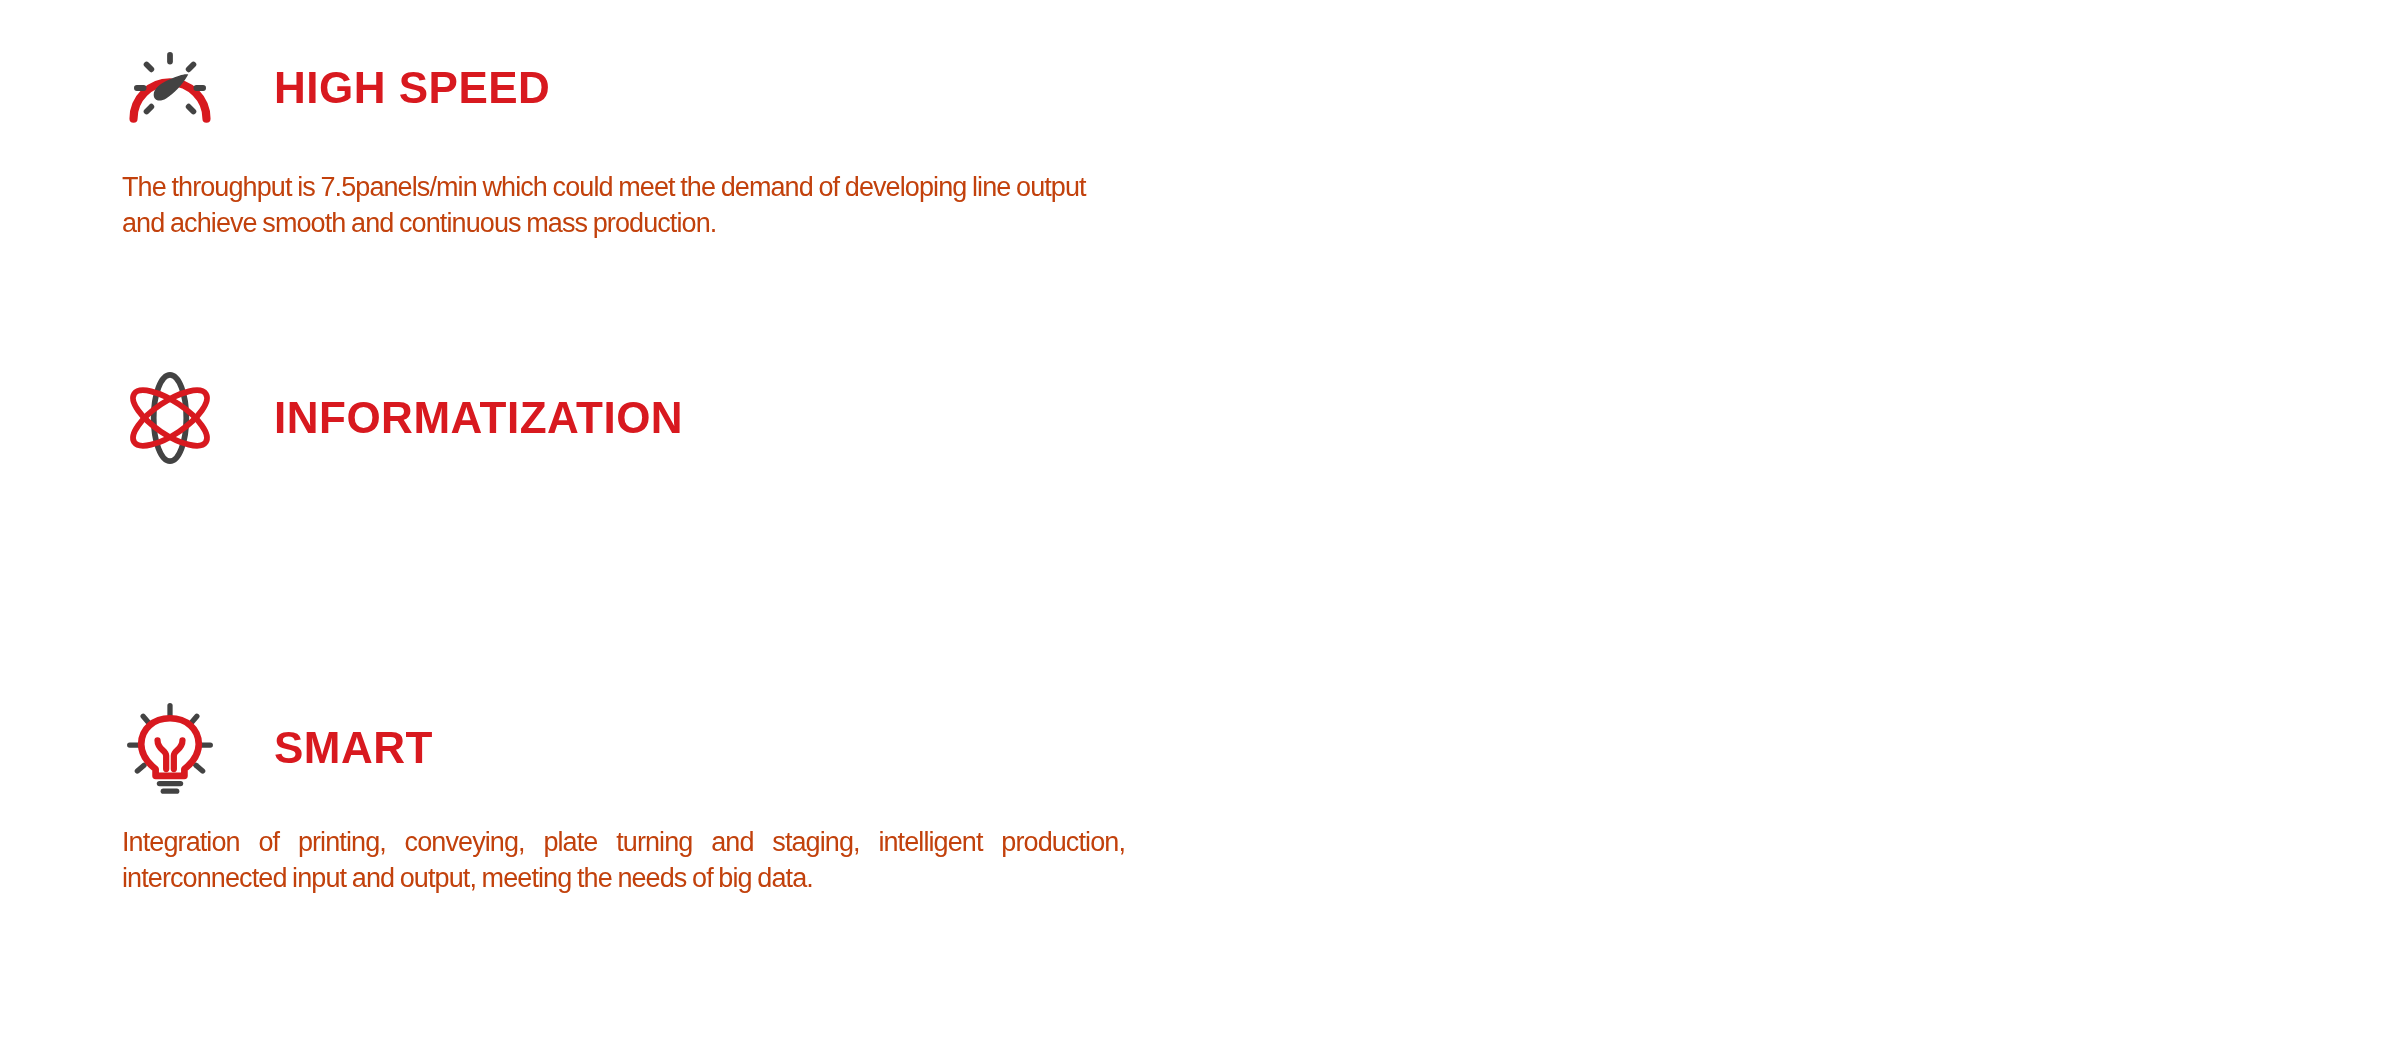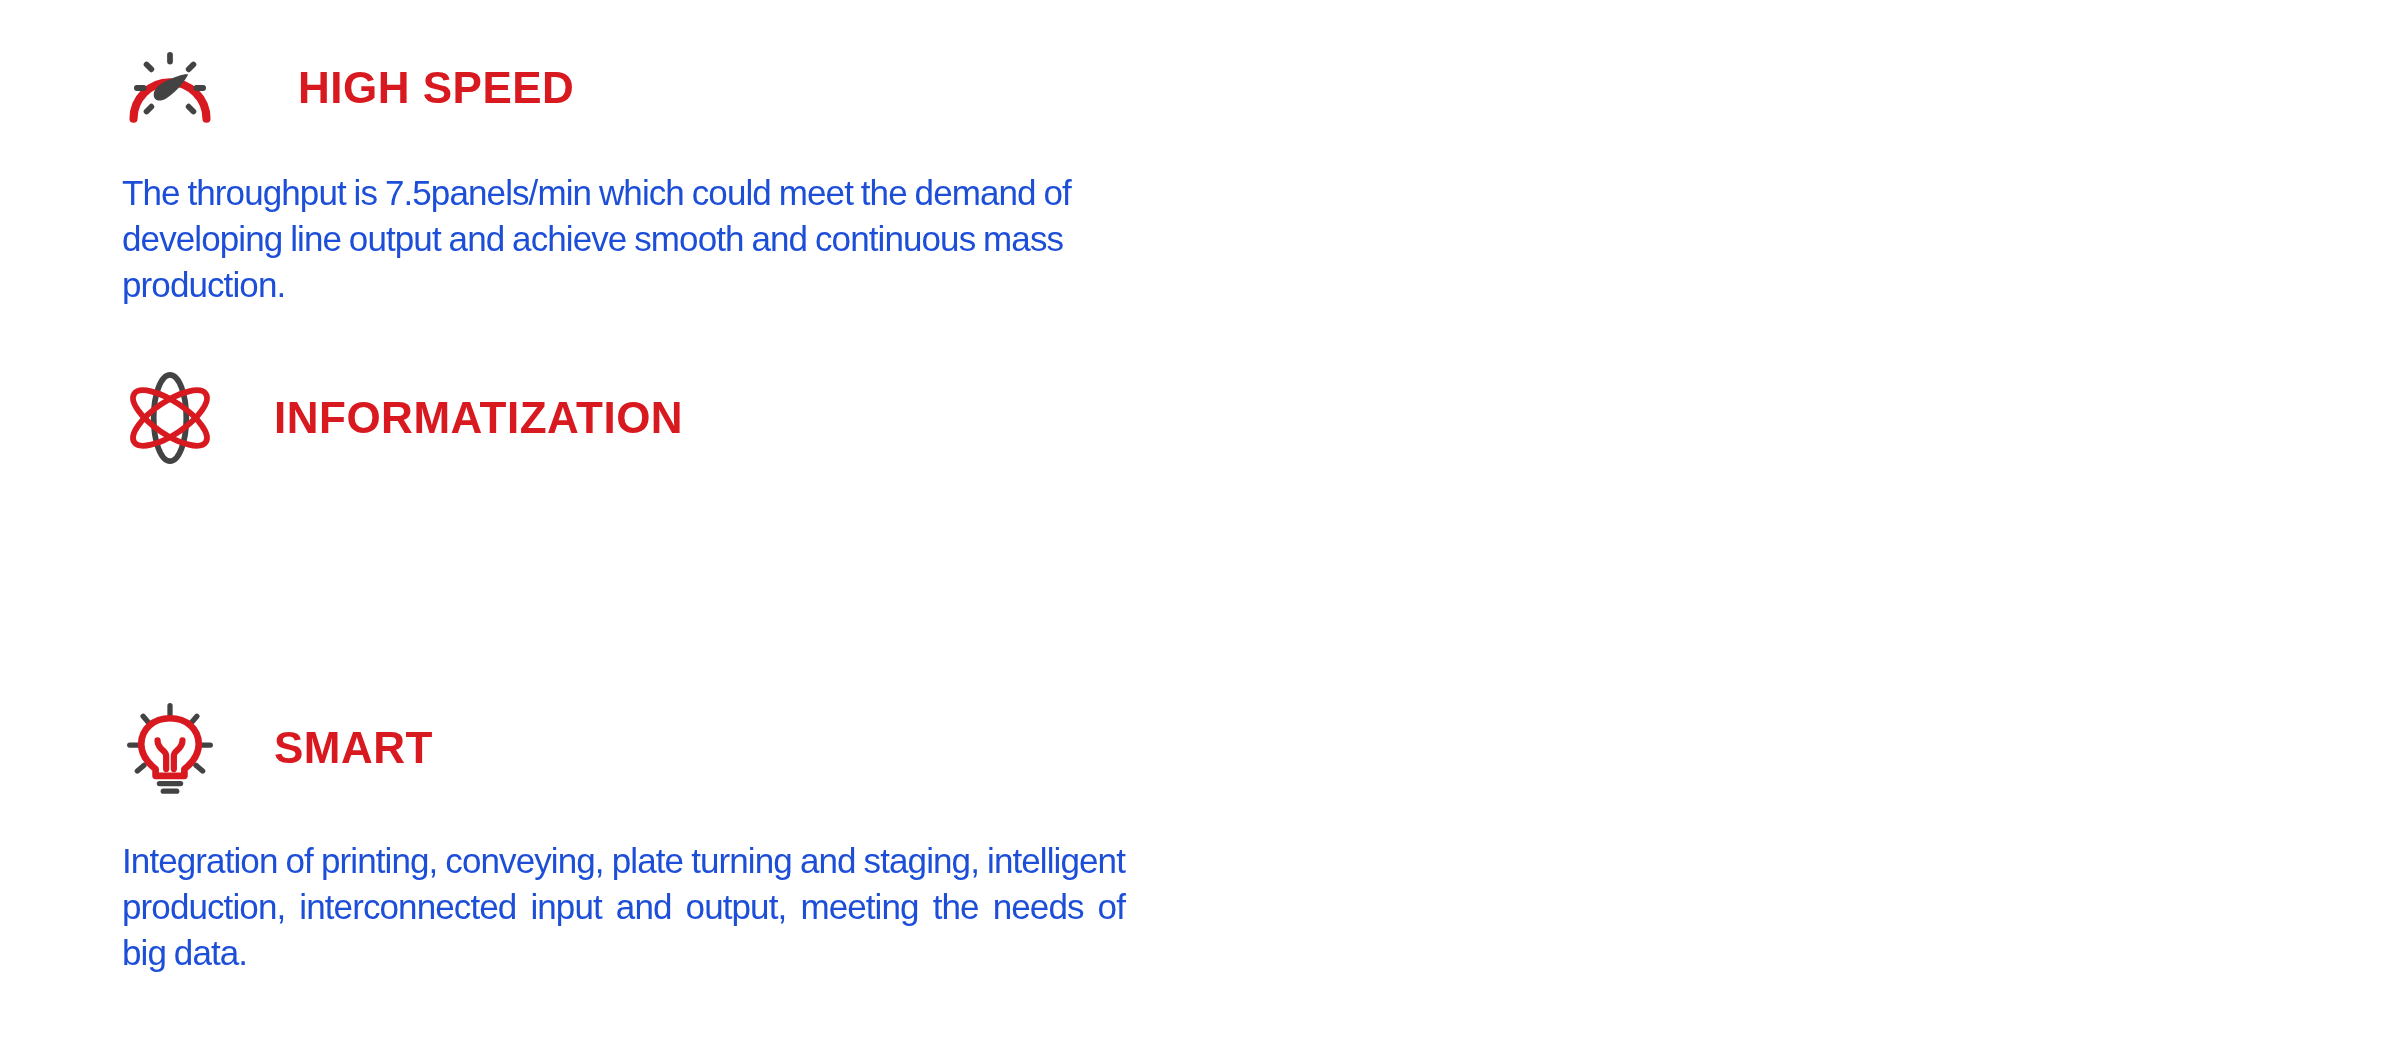--- a/index.html
+++ b/index.html
@@ -54,38 +54,38 @@
     color: #d8191f;
     white-space: nowrap;
     line-height: 1;
   }
   .col-left .feature-title  { margin-left: 56px; }
 
   
   .feature-body {
     margin-top: 30px;
     font-family: "Liberation Sans", sans-serif;
-    font-size: 35px;
+    font-size: 27px;
     line-height: 1.32;
-    color: #1d4ed8;
+    color: #c2410c;
     max-width: 1010px;
     letter-spacing: -0.9px;
     word-spacing: -1px;
   }
   .feature-body.justify { text-align: justify; text-justify: inter-word; }
   .feature-body.left    { text-align: left; }
 
   
-  .row-1 .feature-head { margin-top: 6px; gap: 24px; }
+  .row-1 .feature-head { margin-top: 6px; }
   .row-2 .feature-head { margin-top: 6px; }
   .row-3 .feature-head { margin-top: 6px; }
 
   .row-1 .feature-body { margin-top: 28px; }
   .row-2 .feature-body { margin-top: 40px; }
-  .row-3 .feature-body { margin-top: 36px; }
+  .row-3 .feature-body { margin-top: 23px; }
 
   
   .title-informatization { font-size: 44px; text-align: center; }
   .title-smart           { font-size: 44px; }
 </style>
 </head>
 <body>
 
 <div class="feature-grid">
 

